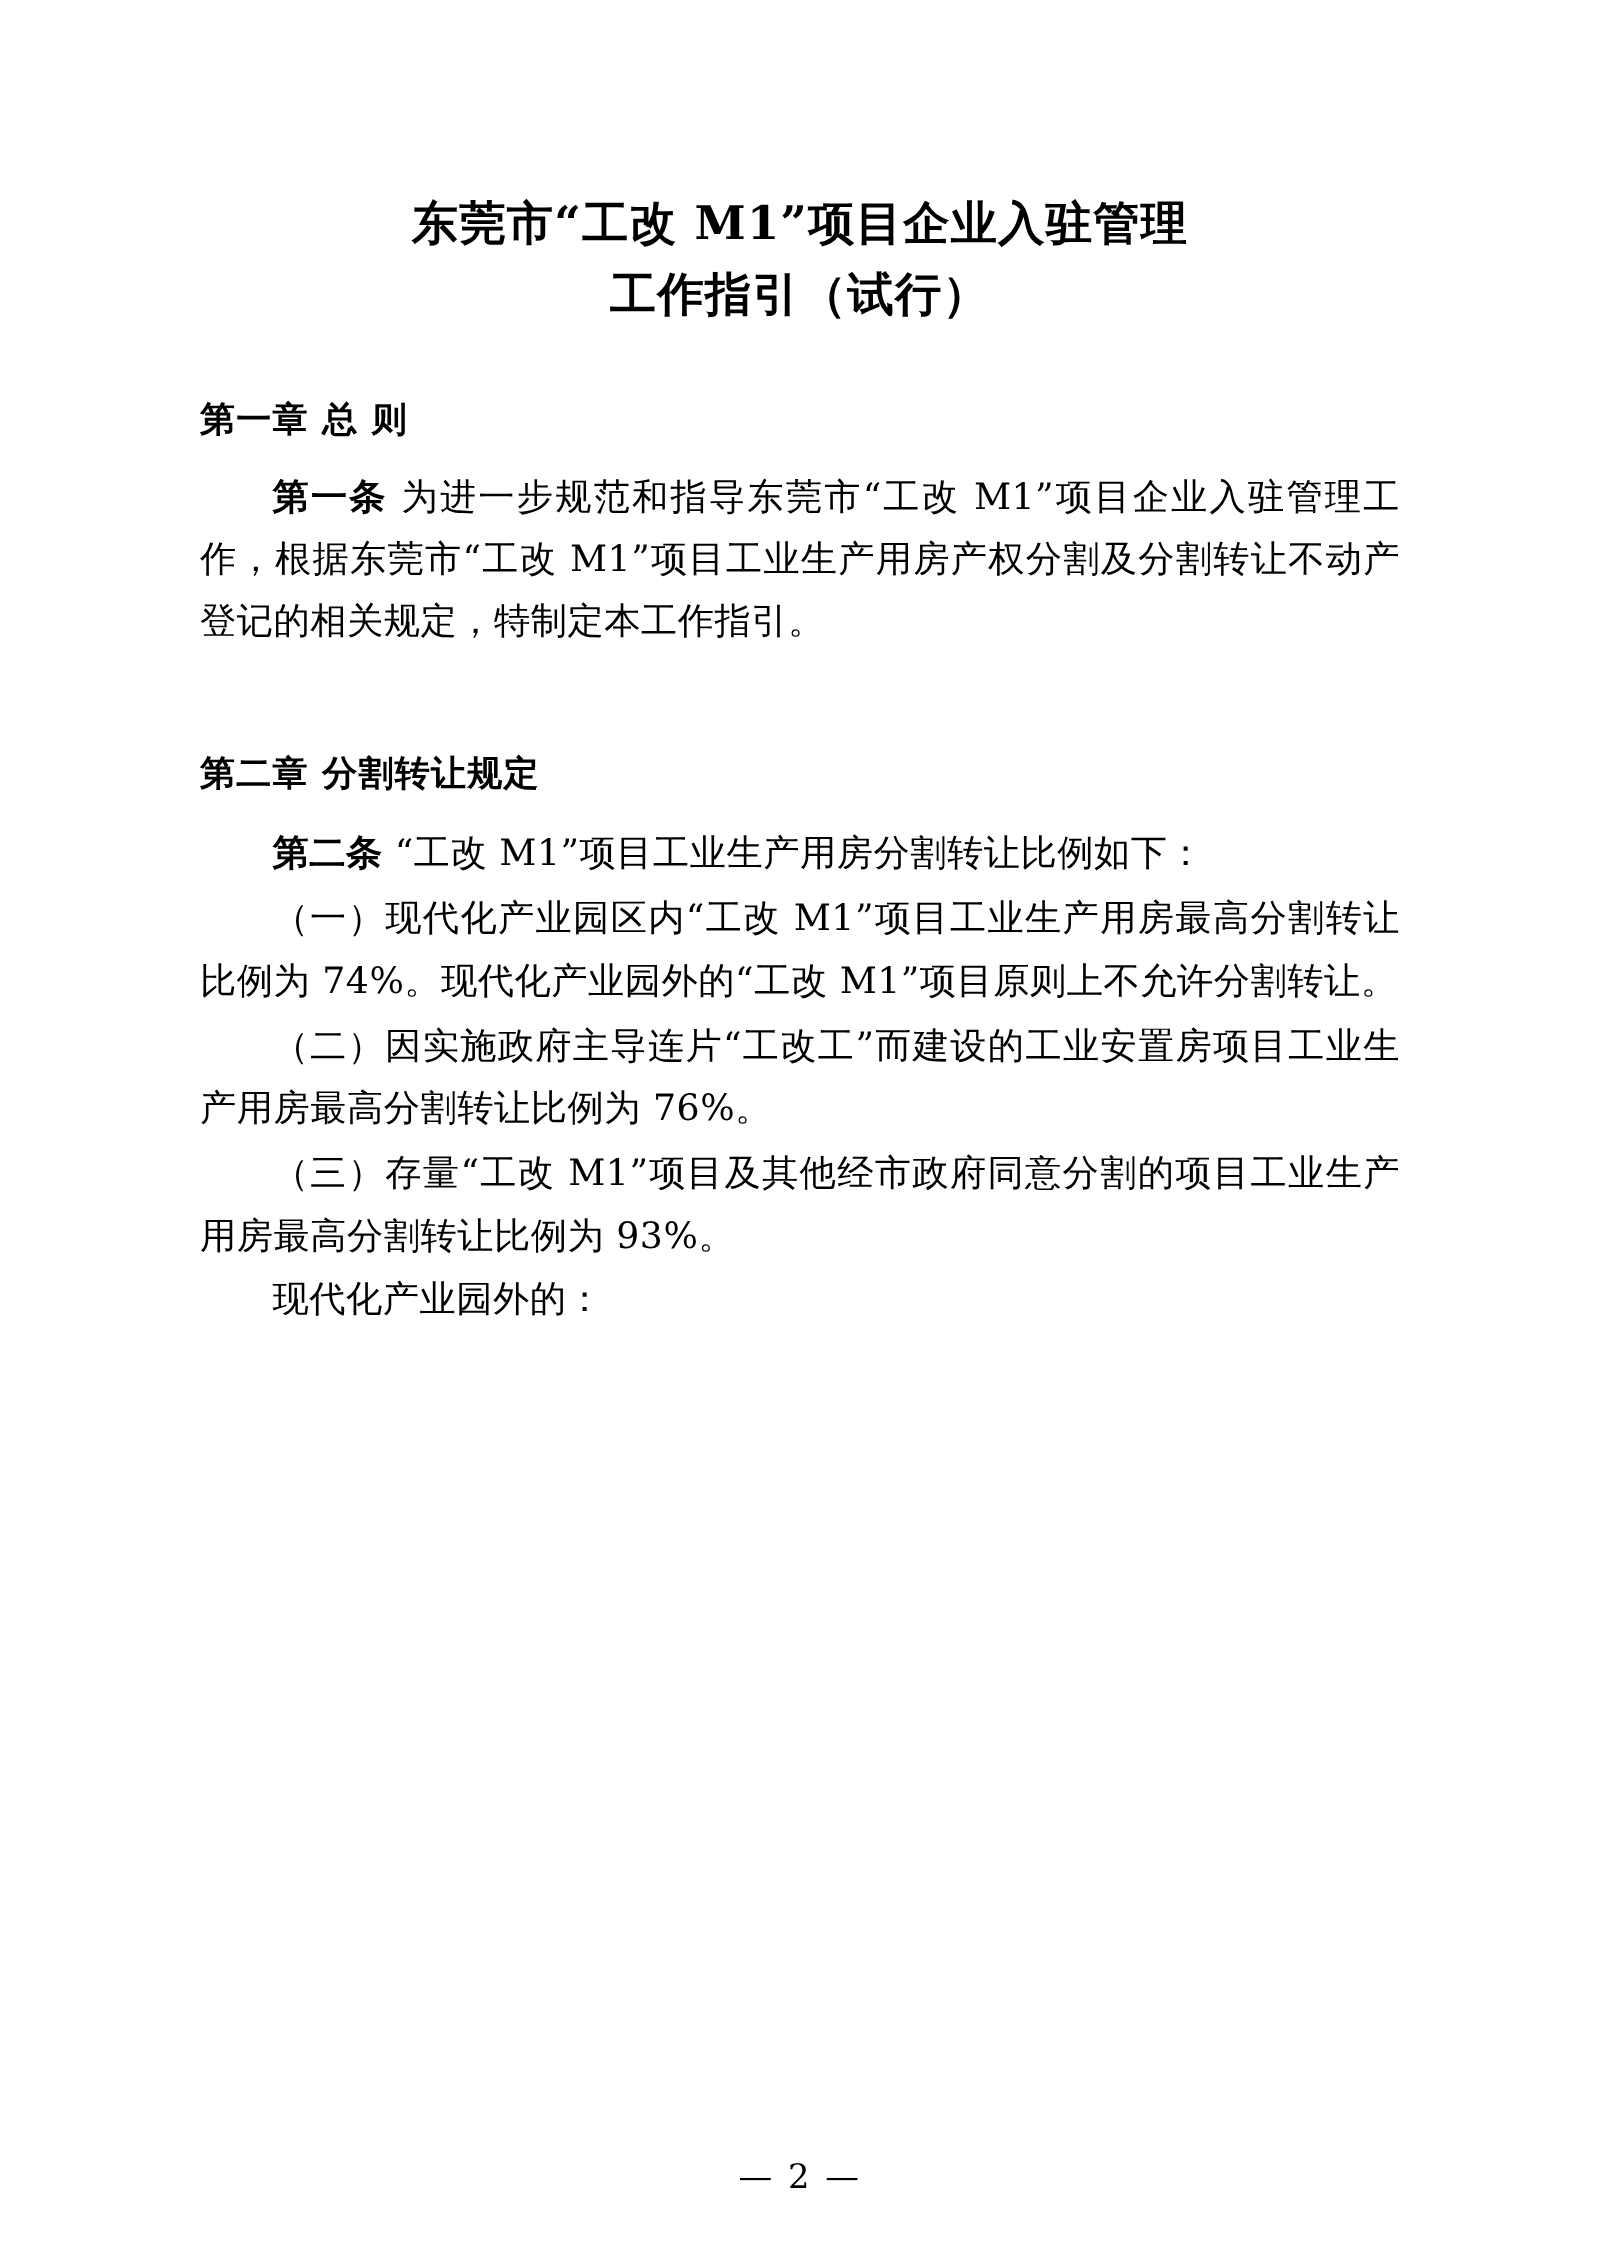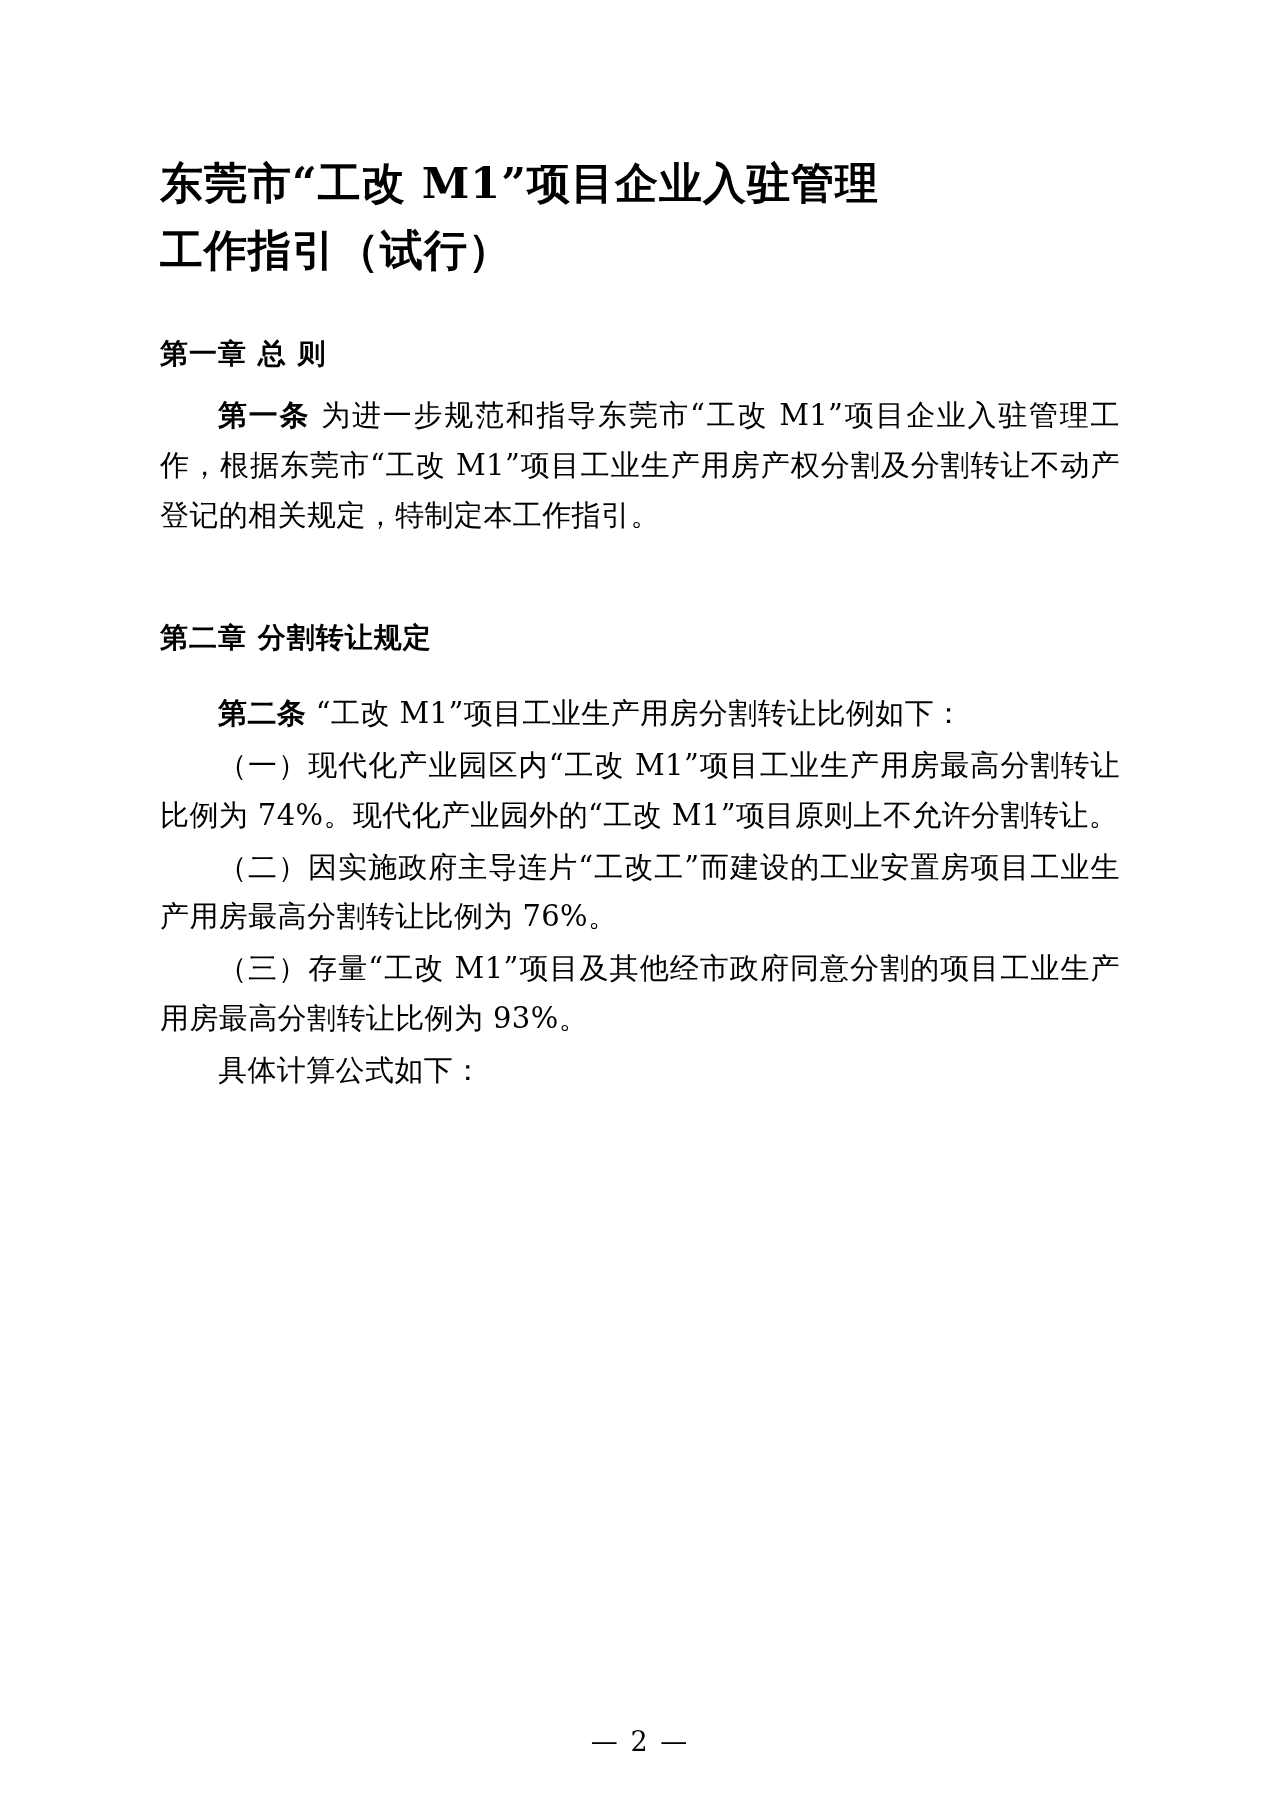--- a/index.html
+++ b/index.html
@@ -16,41 +16,41 @@
     overflow: hidden;
   }
   .page {
     box-sizing: border-box;
     width: 1280px;
     height: 1809px;
     padding: 150px 160px 40px 160px;
     position: relative;
   }
   .doc-title {
-    text-align: left;
-    font-size: 43px;
+    text-align: center;
+    font-size: 37px;
     font-weight: bold;
     line-height: 1.55;
     letter-spacing: 1px;
     margin: 0 0 10px 0;
     font-family: "DejaVu Serif", "Liberation Serif", serif;
   }
   .doc-title .line {
     display: block;
   }
   .chapter-heading {
     text-align: left;
     font-size: 28px;
     font-weight: bold;
     margin: 52px 0 18px 0;
     letter-spacing: 1px;
   }
   .chapter-heading.second {
     margin-top: 78px;
-    margin-bottom: 32px;
+    margin-bottom: 20px;
   }
   p.body-text {
     font-size: 29px;
     line-height: 1.72;
     margin: 0 0 2px 0;
     text-align: justify;
     text-justify: inter-ideograph;
     text-indent: 2em;
     letter-spacing: 0.4px;
   }
@@ -87,20 +87,20 @@
   <h2 class="chapter-heading second">第二章 分割转让规定</h2>
 
   <p class="body-text"><span class="lead">第二条</span><span> “工改 M1”项目工业生产用房分割转让比例如下：</span></p>
 
   <p class="body-text">（一）现代化产业园区内“工改 M1”项目工业生产用房最高分割转让比例为 74%。现代化产业园外的“工改 M1”项目原则上不允许分割转让。</p>
 
   <p class="body-text">（二）因实施政府主导连片“工改工”而建设的工业安置房项目工业生产用房最高分割转让比例为 76%。</p>
 
   <p class="body-text">（三）存量“工改 M1”项目及其他经市政府同意分割的项目工业生产用房最高分割转让比例为 93%。</p>
 
-  <p class="body-text">具体计算公式如下：</p>
+  <p class="body-text">现代化产业园外的：</p>
 
 
   <div class="footer">
     <span class="pg">— 2 —</span>
   </div>
 
 </div>
 
 </body></html>

